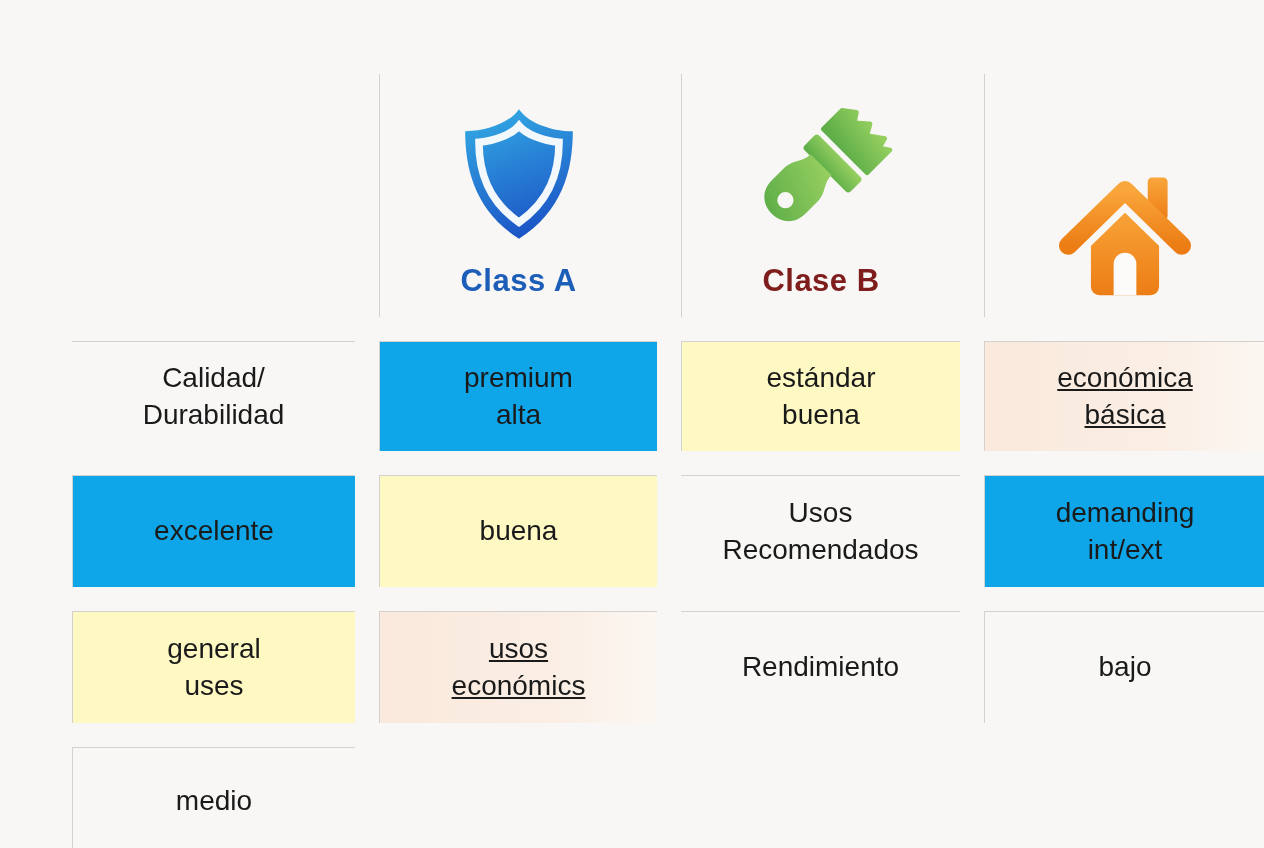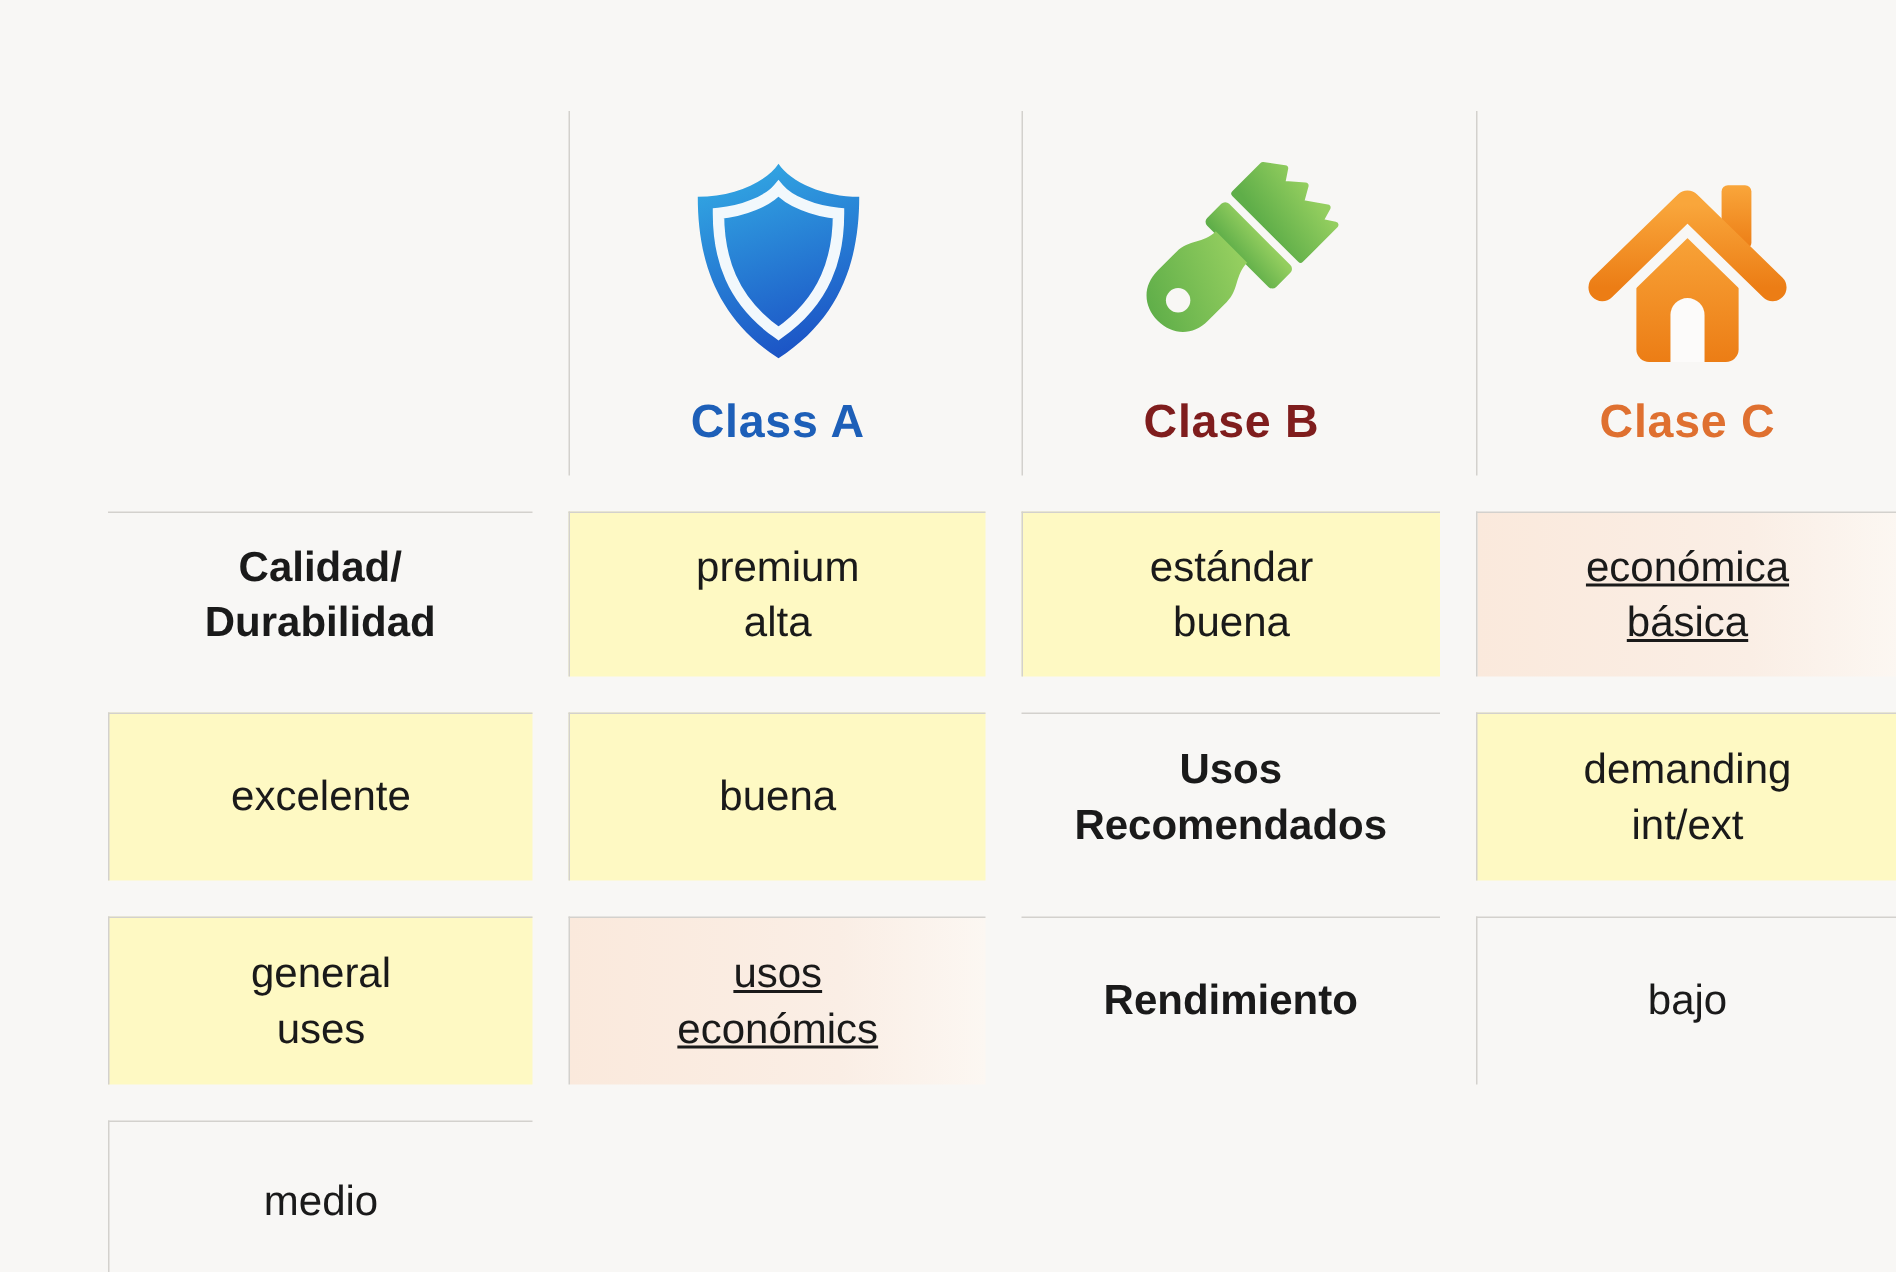--- a/index.html
+++ b/index.html
@@ -28,24 +28,24 @@
   .vline{border-left:1.5px solid #d3d1cd;}
   .hline{border-top:1.5px solid #d3d1cd;}
   .header-cell{
     flex-direction:column;justify-content:flex-end;
     padding-bottom:16px;gap:14px;
   }
   .col-title{font-size:31px;font-weight:bold;letter-spacing:.5px;white-space:normal;}
   .title-a{color:#1d5fb8;}
   .title-b{color:#7f1d1d;}
   .title-c{color:#df7030;}
-  .tint-a{background:#fef9c3;}
+  .tint-a{background:#0ea5e9;}
   .tint-b{background:#fef9c3;}
   .tint-c{background:linear-gradient(to right,#fae9dc 0%,#faeee5 65%,#fcf7f2 100%);text-decoration:underline;}
-  .row-label{font-weight:700;}
+  .row-label{font-weight:400;}
   .icon-box{display:flex;align-items:flex-end;justify-content:center;}
 </style>
 </head>
 <body>
 
 <div class="page">
   <div class="comparison-table">
 
     <div class="cell header-cell"></div>
 
@@ -94,21 +94,20 @@
                 <stop offset="1" stop-color="#ec7d15"></stop>
             </linearGradient>
           </defs>
           <rect x="66" y="13" width="14" height="30" rx="3" fill="url(#gC)"></rect>
           <path d="M26 90 a6 6 0 0 0 6 6 H68 a6 6 0 0 0 6 -6 V55 L50 32 L26 55 Z" fill="url(#gC)"></path>
           <path d="M12 63 L50 26 L88 63" stroke="#f8f7f5" stroke-width="17" fill="none" stroke-linecap="round" stroke-linejoin="round"></path>
           <path d="M10 61 L50 22 L90 61" stroke="url(#gC)" stroke-width="13" fill="none" stroke-linecap="round" stroke-linejoin="round"></path>
           <path d="M42 96 V74 a8 8 0 0 1 16 0 V96 Z" fill="#fcfbfa"></path>
         </svg>
       </span>
-      <span class="col-title title-c">Clase C</span>
     </div>
 
     <div class="cell hline row-label">Calidad/
 Durabilidad</div>
     <div class="cell hline vline tint-a">premium
 alta</div>
     <div class="cell hline vline tint-b">estándar
 buena</div>
     <div class="cell hline vline tint-c">económica
 básica</div>

